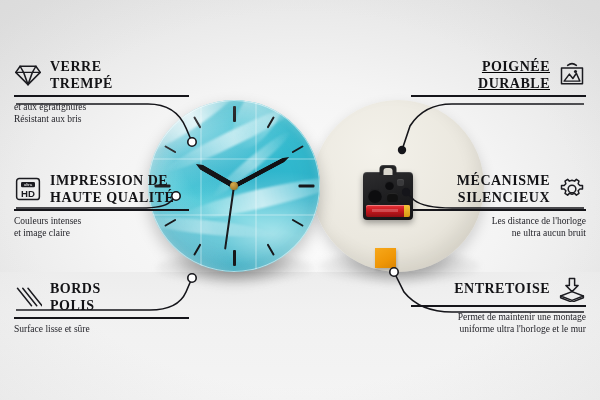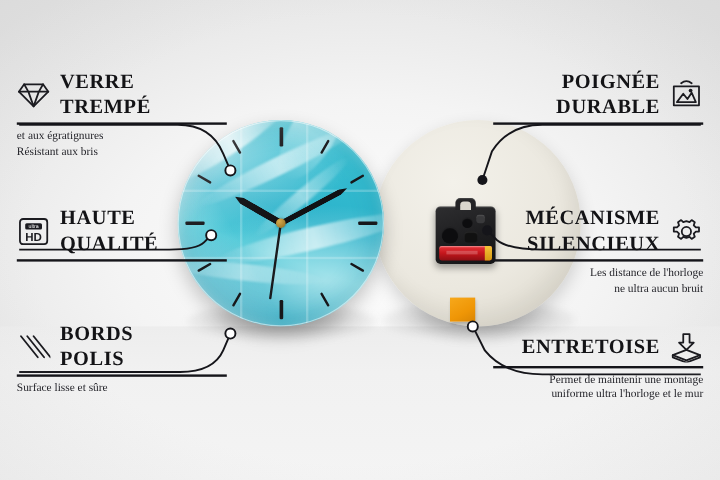--- a/index.html
+++ b/index.html
@@ -123,21 +123,21 @@
 
   
   svg.leaders{position:absolute;inset:0;width:600px;height:400px;pointer-events:none;}
 
   .callout{position:absolute;width:175px;}
   .callout.left{left:14px;text-align:left;}
   .callout.right{right:14px;text-align:right;}
   .co-head{display:flex;align-items:center;gap:8px;}
   .callout.right .co-head{flex-direction:row-reverse;}
   .co-title{
-    font-weight:bold;font-size:17px;letter-spacing:.5px;color:#131316;
+    font-weight:bold;font-size:14px;letter-spacing:.5px;color:#131316;
     line-height:1.22;text-transform:uppercase;flex:1;
   }
   .co-icon{width:28px;height:26px;flex:none;display:block;}
   .co-rule{height:1.6px;background:#15151a;margin:3px 0 4px;width:100%;}
   .co-desc{font-size:9.5px;line-height:1.34;color:#24242a;}
 
   .ico-line{fill:none;stroke:#1b1b20;stroke-width:1.7;stroke-linejoin:round;stroke-linecap:round;}
   .ico-fill{fill:#1b1b20;}
 </style>
 </head>
@@ -243,44 +243,49 @@
 
   <div class="callout left" style="top:172px;">
     <div class="co-head">
       <svg class="co-icon" viewBox="0 0 32 28">
         <rect class="ico-line" x="3" y="2" width="26" height="24" rx="3"></rect>
         <rect class="ico-fill" x="8" y="6" width="16" height="6" rx="1.5"></rect>
         <text x="16" y="11" text-anchor="middle" font-size="5" fill="#fff" font-family="Liberation Sans, sans-serif">ultra</text>
         <text x="16" y="23" text-anchor="middle" font-size="11" font-weight="bold" fill="#1b1b20" font-family="Liberation Sans, sans-serif">HD</text>
       </svg>
       <div class="co-title">
+        <div>IMPRESSION DE</div>
         <div>HAUTE QUALITÉ</div>
       </div>
     </div>
     <div class="co-rule"></div>
-  </div>
-
-  <div class="callout left" style="top:268px;">
+    <div class="co-desc">
+      <div>Couleurs intenses</div>
+      <div>et image claire</div>
+    </div>
+  </div>
+
+  <div class="callout left" style="top:280px;">
     <div class="co-head">
       <svg class="co-icon" viewBox="0 0 32 28">
         <path class="ico-line" d="M4 4 L20 24 M10 4 L26 24 M16 4 L32 24" stroke-width="2.2"></path>
       </svg>
       <div class="co-title">
         <div>BORDS</div>
         <div>POLIS</div>
       </div>
     </div>
     <div class="co-rule"></div>
     <div class="co-desc">
       <div>Surface lisse et sûre</div>
       <div></div>
     </div>
   </div>
 
-  <div class="callout right" style="top:58px;">
+  <div class="callout right" style="top:58px;text-decoration:underline;">
     <div class="co-head">
       <svg class="co-icon" viewBox="0 0 32 28">
         <path class="ico-line" d="M11 3 Q16 -1 21 3"></path>
         <rect class="ico-line" x="4" y="6" width="24" height="18"></rect>
         <path class="ico-line" d="M7 21 L13 13 L17 18 L21 12 L25 21 Z"></path>
         <circle class="ico-fill" cx="20" cy="10" r="1.8"></circle>
       </svg>
       <div class="co-title">
         <div>POIGNÉE</div>
         <div>DURABLE</div>

